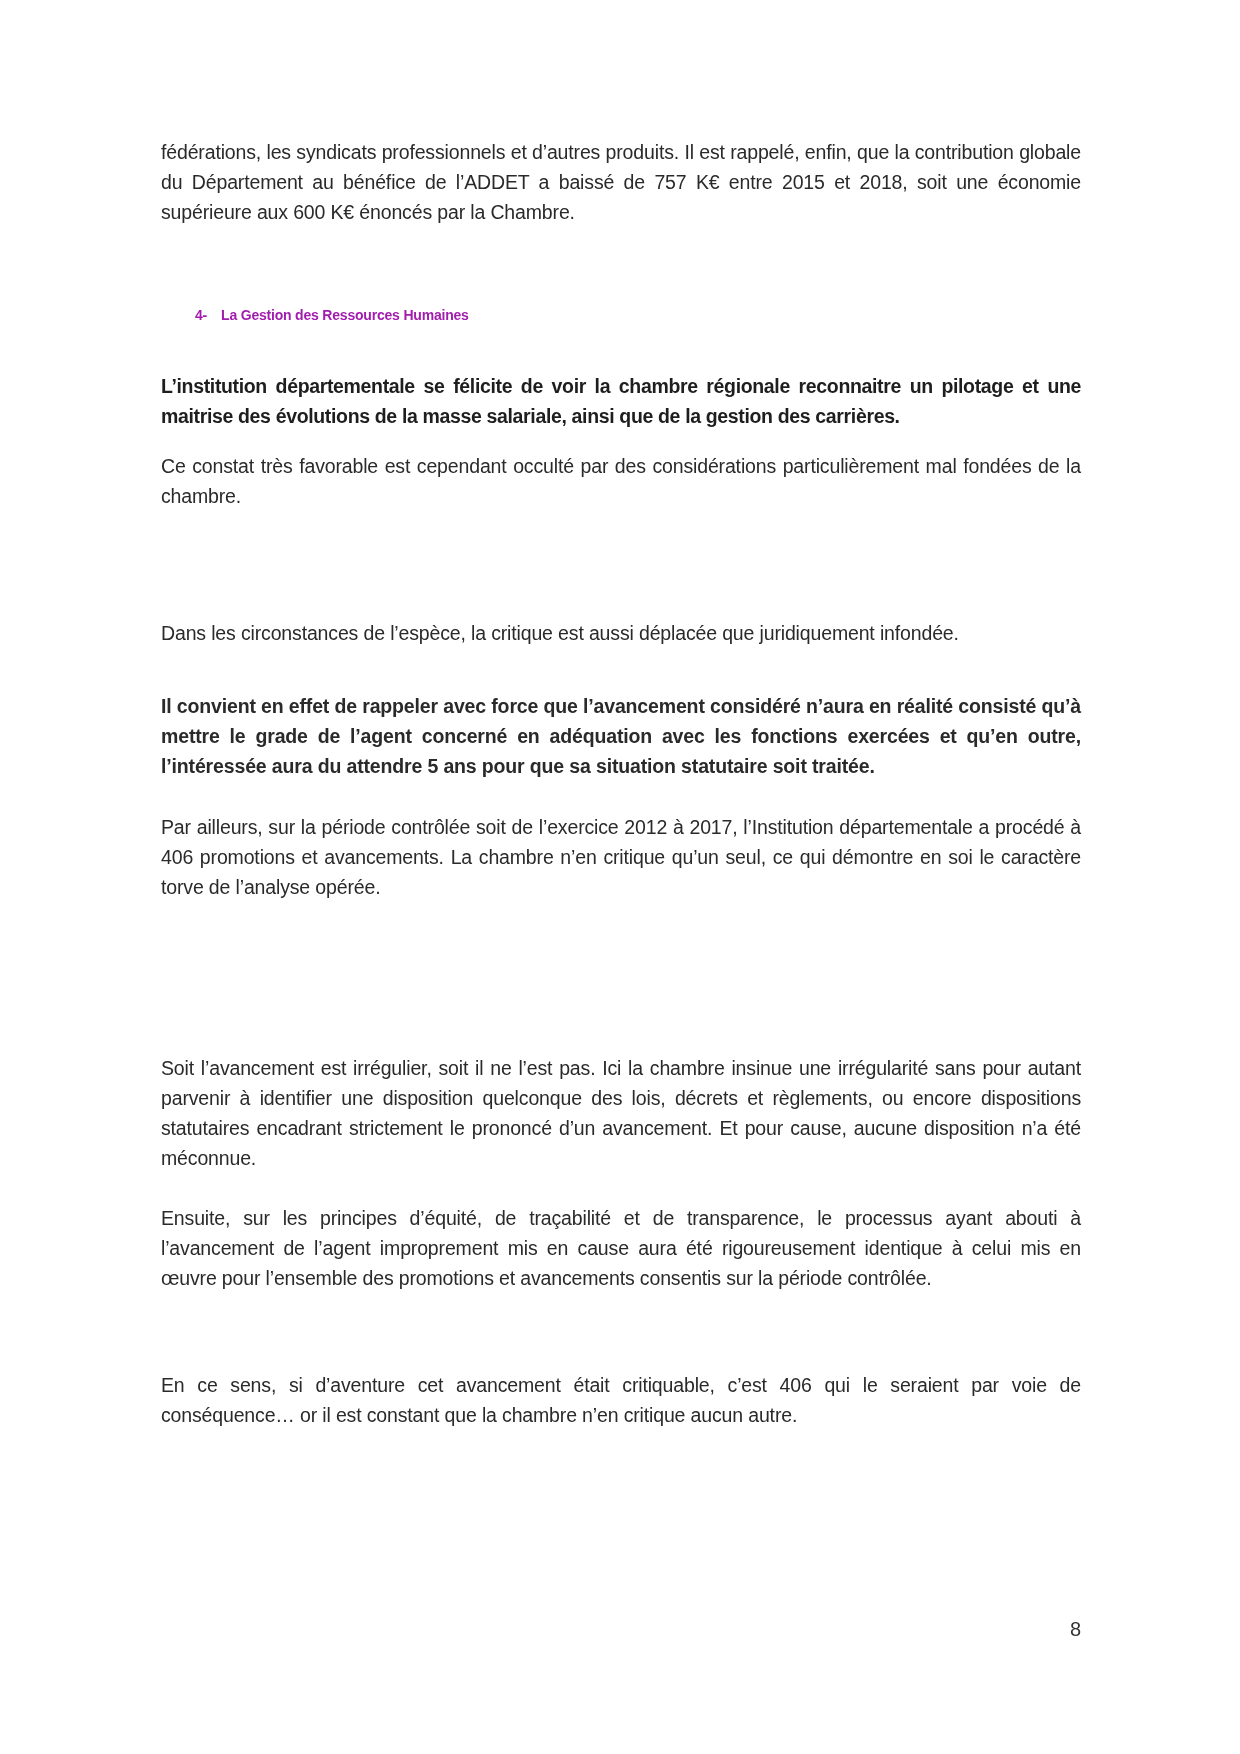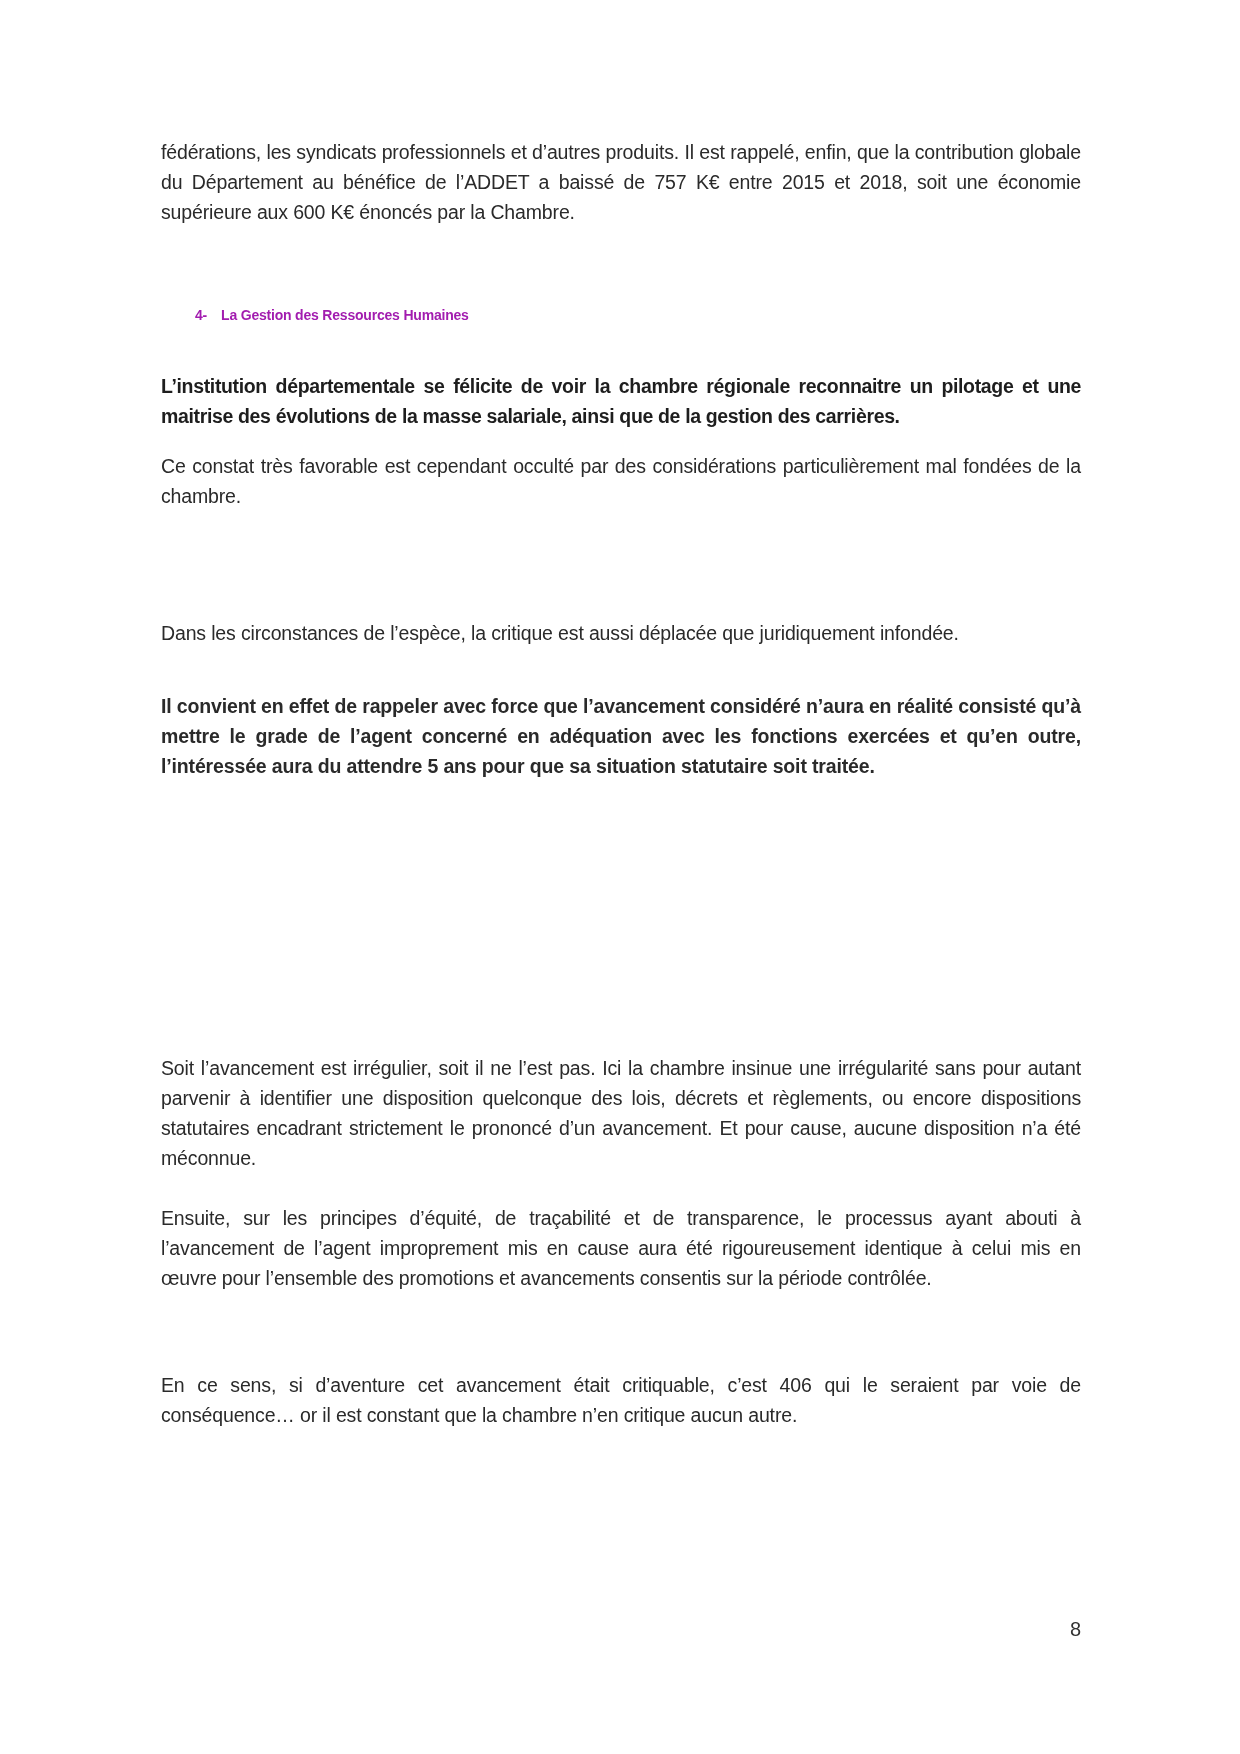--- a/index.html
+++ b/index.html
@@ -69,20 +69,21 @@
 
   <p class="text-block bold-block" style="top:371px;">L’institution départementale se félicite de voir la chambre régionale reconnaitre un pilotage et une maitrise des évolutions de la masse salariale, ainsi que de la gestion des carrières.</p>
 
   <p class="text-block" style="top:451px;">Ce constat très favorable est cependant occulté par des considérations particulièrement mal fondées de la chambre.</p>
 
 
   <p class="text-block left" style="top:603px;margin-top:15px;">Dans les circonstances de l’espèce, la critique est aussi déplacée que juridiquement infondée.</p>
 
   <p class="text-block" style="top:691px;font-weight:bold;">Il convient en effet de rappeler avec force que l’avancement considéré n’aura en réalité consisté qu’à mettre le grade de l’agent concerné en adéquation avec les fonctions exercées et qu’en outre, l’intéressée aura du attendre 5 ans pour que sa situation statutaire soit traitée.</p>
 
+  <p class="text-block" style="top:812px;">Par ailleurs, sur la période contrôlée soit de l’exercice 2012 à 2017, l’Institution départementale a procédé à 406 promotions et avancements. La chambre n’en critique qu’un seul, ce qui démontre en soi le caractère torve de l’analyse opérée.</p>
 
 
   <p class="text-block" style="top:1203px;">Ensuite, sur les principes d’équité, de traçabilité et de transparence, le processus ayant abouti à l’avancement de l’agent improprement mis en cause aura été rigoureusement identique à celui mis en œuvre pour l’ensemble des promotions et avancements consentis sur la période contrôlée.</p>
 
   <p class="text-block" style="top:1053px;">Soit l’avancement est irrégulier, soit il ne l’est pas. Ici la chambre insinue une irrégularité sans pour autant parvenir à identifier une disposition quelconque des lois, décrets et règlements, ou encore dispositions statutaires encadrant strictement le prononcé d’un avancement. Et pour cause, aucune disposition n’a été méconnue.</p>
 
   <p class="text-block" style="top:1370px;">En ce sens, si d’aventure cet avancement était critiquable, c’est 406 qui le seraient par voie de conséquence… or il est constant que la chambre n’en critique aucun autre.</p>
 
   <div class="page-number">8</div>
 

